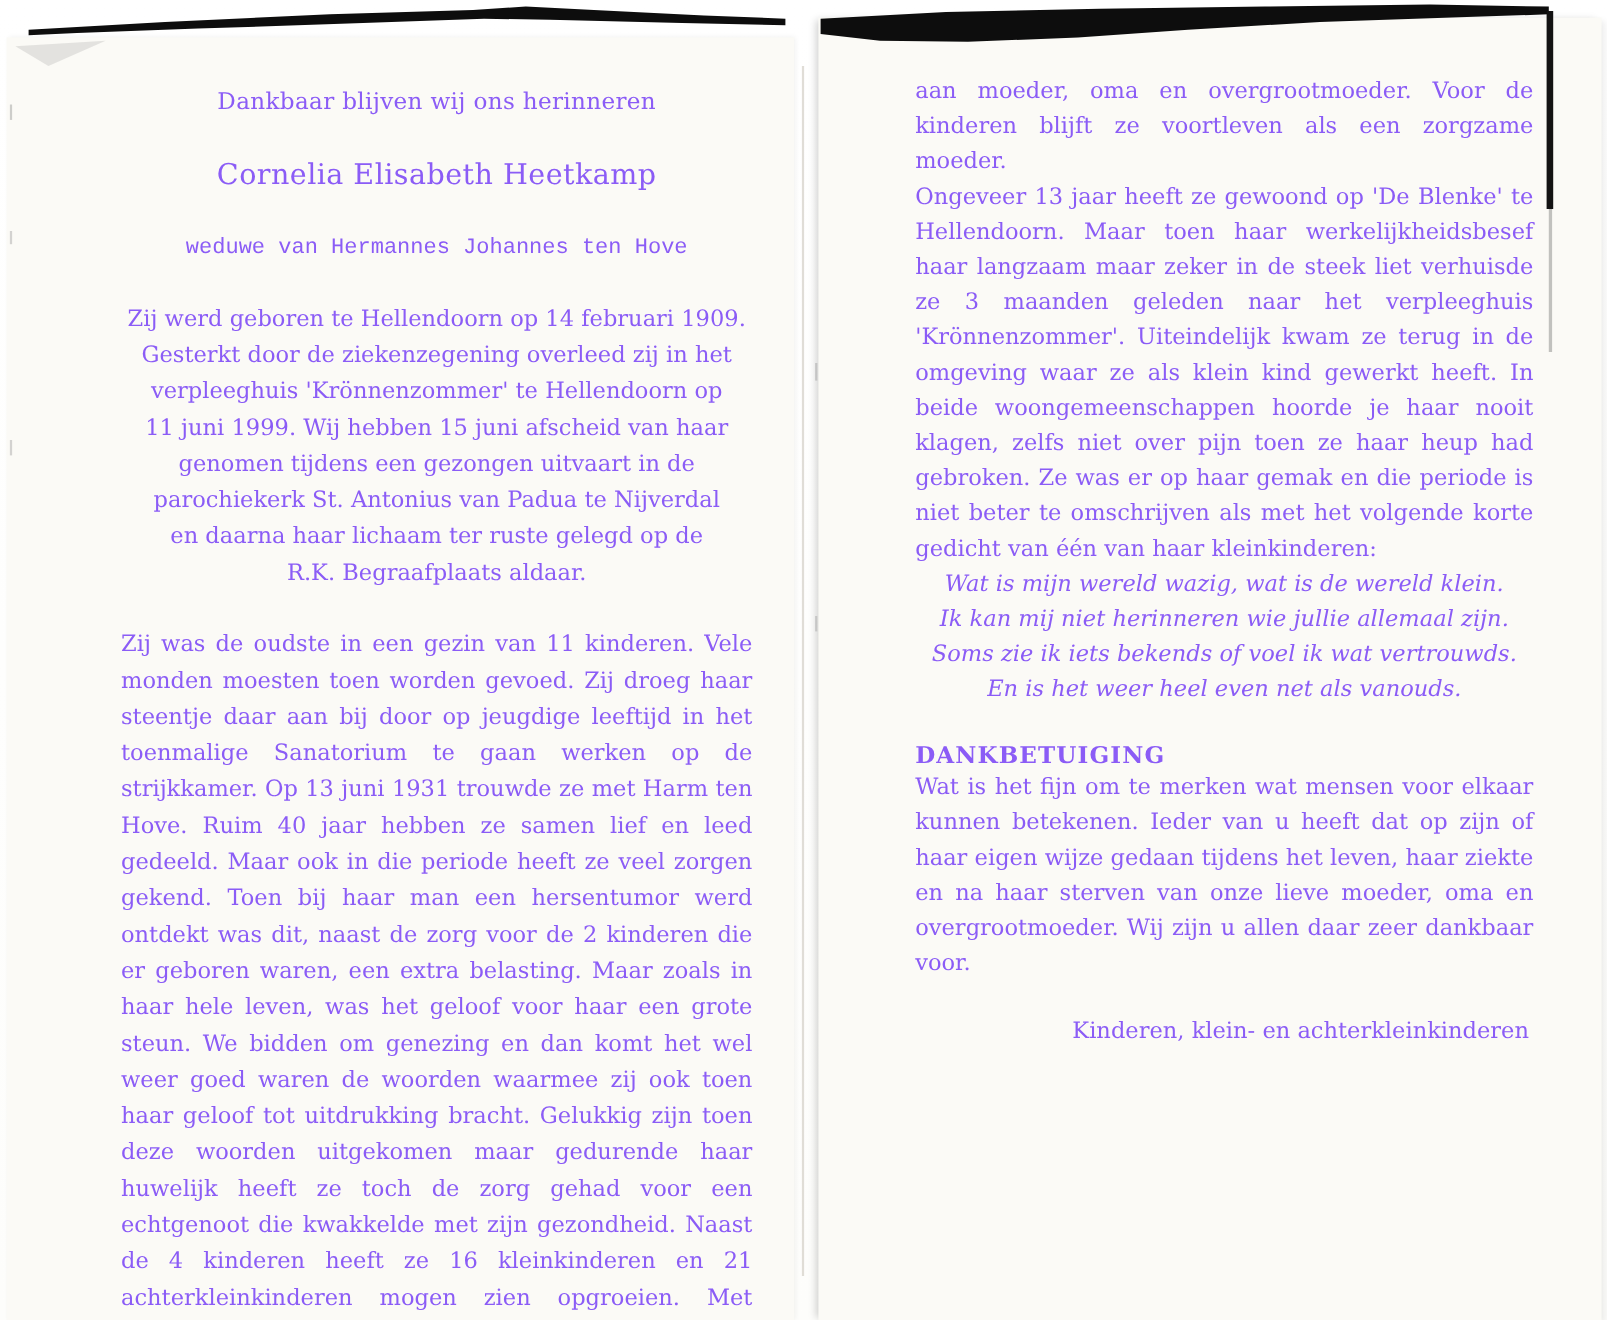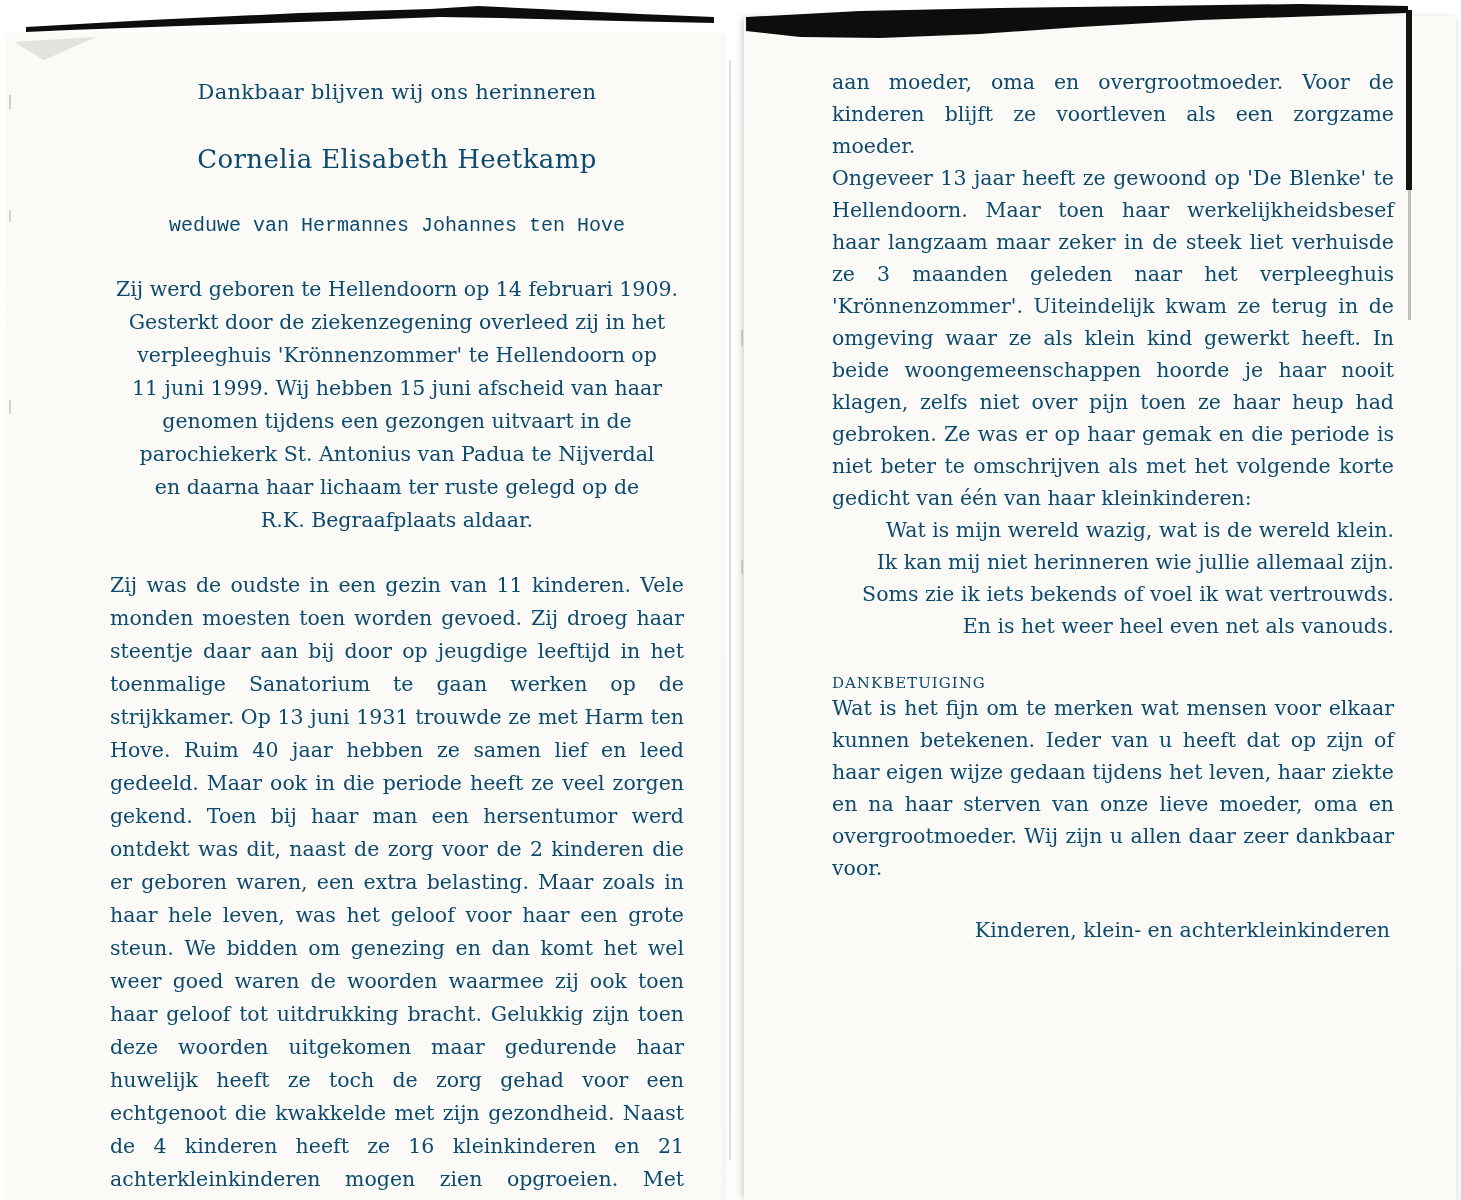--- a/index.html
+++ b/index.html
@@ -10,21 +10,21 @@
     overflow:hidden;
   }
   .scan{
     position:relative;width:1461px;height:1200px;
     background:linear-gradient(180deg,#ffffff 0%,#fdfdfb 100%);
     overflow:hidden;
   }
   .page{
     position:absolute;
     background:#fbfaf6;
-    color:#0c4a6e;
+    color:#8b5cf6;
     box-sizing:border-box;
   }
   .left-page{
     left:6px;top:34px;width:716px;height:1166px;
     padding:46px 38px 0 104px;
     box-shadow:2px 0 5px rgba(0,0,0,0.06);
   }
   .right-page{
     left:744px;top:16px;width:712px;height:1184px;
     padding:50px 62px 0 88px;
@@ -41,25 +41,25 @@
   .intro-block{
     font-size:20.5px;line-height:33px;margin-top:36px;
     white-space:pre-line;
   }
   .body-text{
     text-align:justify;font-size:20.5px;line-height:33px;
   }
   .left-body{margin-top:32px;}
   .rp-para{text-align:justify;font-size:20.5px;line-height:32px;}
   .poem p{
-    text-align:right;
+    font-style:italic;text-align:center;
     font-size:20.5px;line-height:32px;
   }
   .thanks-heading{
-    font-size:15px;letter-spacing:1px;margin-top:32px;
+    font-size:21px;letter-spacing:1px;margin-top:32px;font-weight:bold;
   }
   .signature-line{
     text-align:right;font-size:20.5px;margin-top:34px;padding-right:4px;
   }
   .artifacts{
     position:absolute;left:0;top:0;z-index:10;pointer-events:none;
   }
 </style>
 </head>
 <body>

